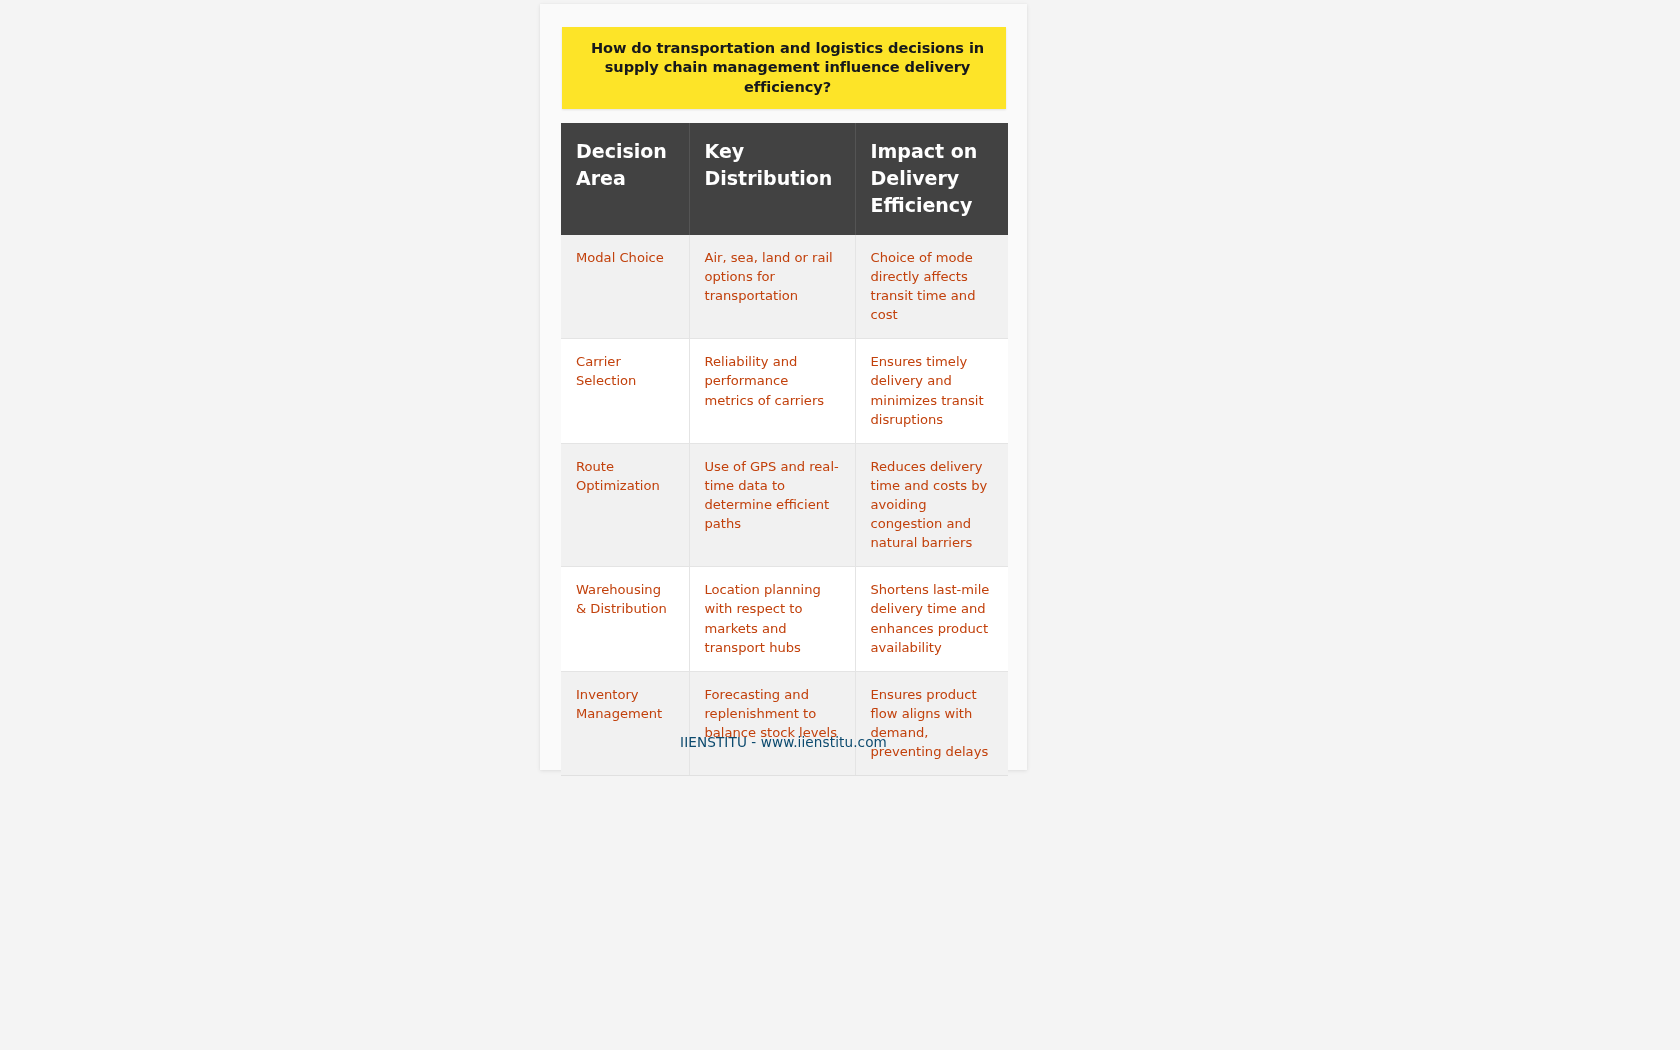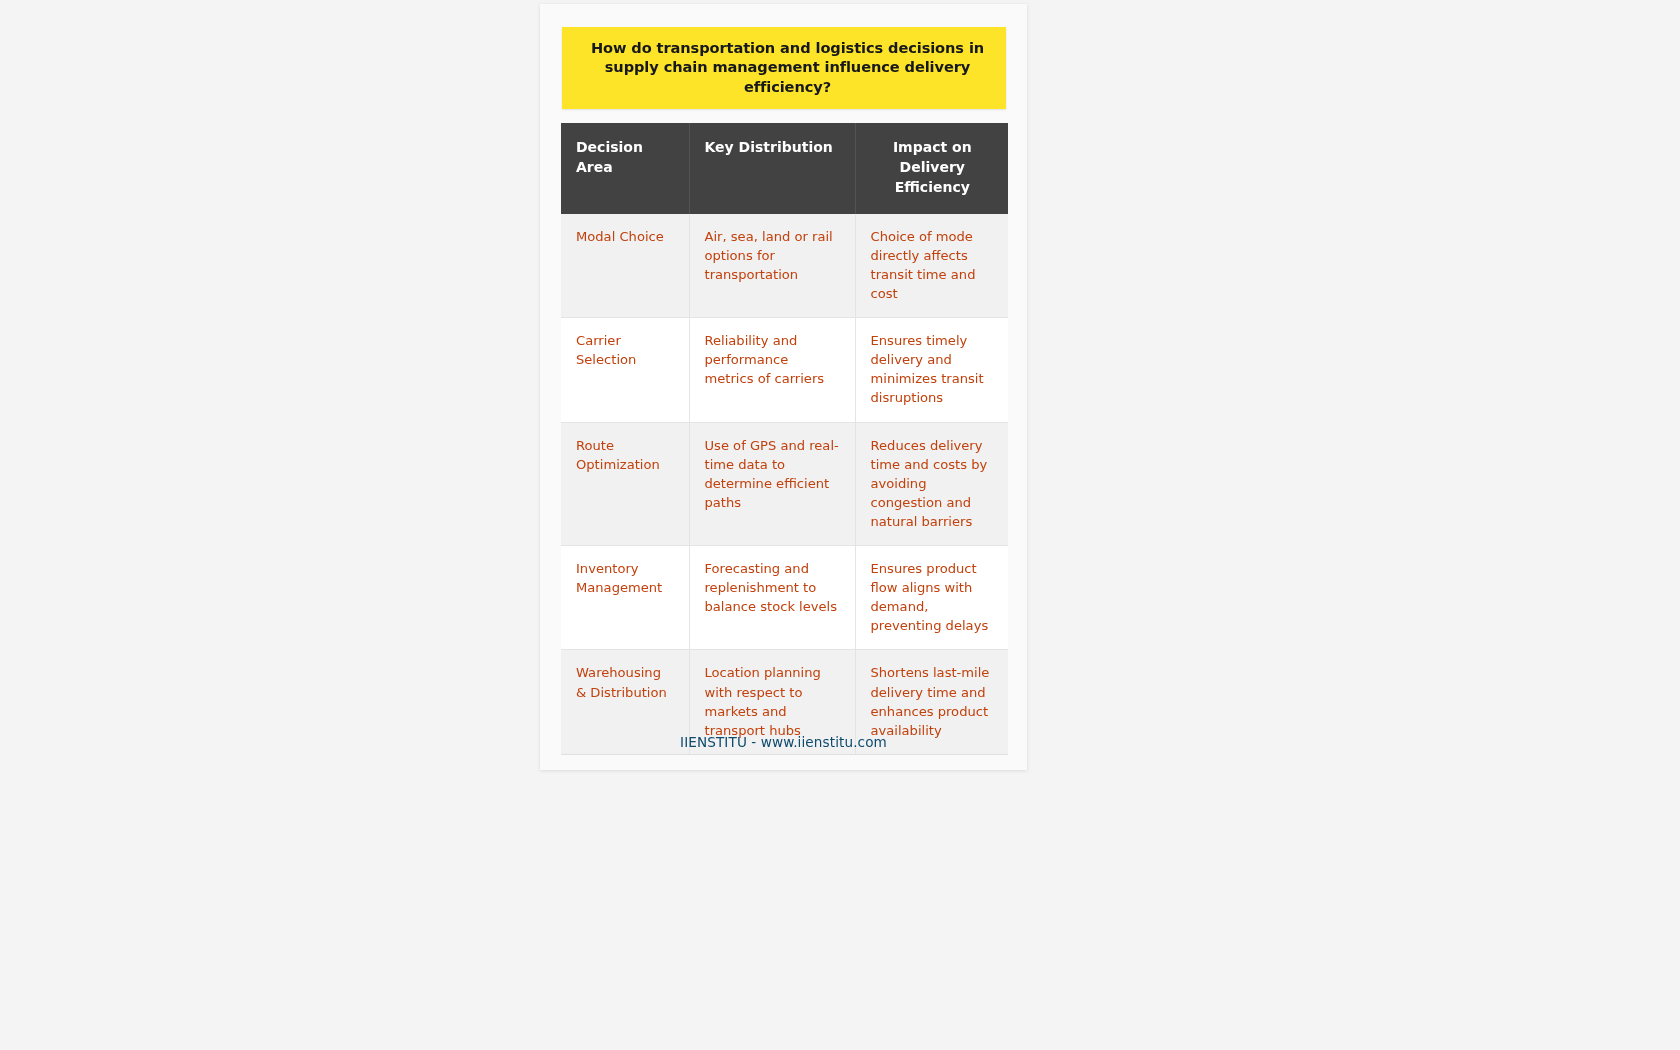--- a/index.html
+++ b/index.html
@@ -64,30 +64,30 @@
     table-layout: fixed;
     background: #ffffff;
   }
   table.matrix col.c1 { width: 128px; }
   table.matrix col.c2 { width: 166px; }
   table.matrix col.c3 { width: 153px; }
 
   table.matrix thead th {
     background: #424242;
     color: #ffffff;
-    font-size: 14px;
+    font-size: 19px;
     font-weight: bold;
     text-align: left;
     vertical-align: top;
     padding: 15px 14px 16px 15px;
     line-height: 1.42;
     border-right: 1px solid #545454;
     box-sizing: border-box;
   }
-  table.matrix thead th:last-child { border-right: none; text-align: center; }
+  table.matrix thead th:last-child { border-right: none; }
 
   table.matrix tbody td {
     font-size: 13.1px;
     color: #c2410c;
     text-align: left;
     vertical-align: top;
     padding: 13px 14px 14px 15px;
     line-height: 1.46;
     border-right: 1px solid #e4e4e4;
     border-bottom: 1px solid #e4e4e4;
@@ -145,28 +145,28 @@
             <td>Carrier Selection</td>
             <td>Reliability and performance metrics of carriers</td>
             <td>Ensures timely delivery and minimizes transit disruptions</td>
           </tr>
           <tr>
             <td>Route Optimization</td>
             <td>Use of GPS and real-time data to determine efficient paths</td>
             <td>Reduces delivery time and costs by avoiding congestion and natural barriers</td>
           </tr>
           <tr>
+            <td>Warehousing &amp; Distribution</td>
+            <td>Location planning with respect to markets and transport hubs</td>
+            <td>Shortens last-mile delivery time and enhances product availability</td>
+          </tr>
+          <tr>
             <td>Inventory Management</td>
             <td>Forecasting and replenishment to balance stock levels</td>
             <td>Ensures product flow aligns with demand, preventing delays</td>
-          </tr>
-          <tr>
-            <td>Warehousing &amp; Distribution</td>
-            <td>Location planning with respect to markets and transport hubs</td>
-            <td>Shortens last-mile delivery time and enhances product availability</td>
           </tr>
         </tbody>
       </table>
     </div>
 
     <div class="footer">IIENSTITU - www.iienstitu.com</div>
 
   </div>
 
 </div>

